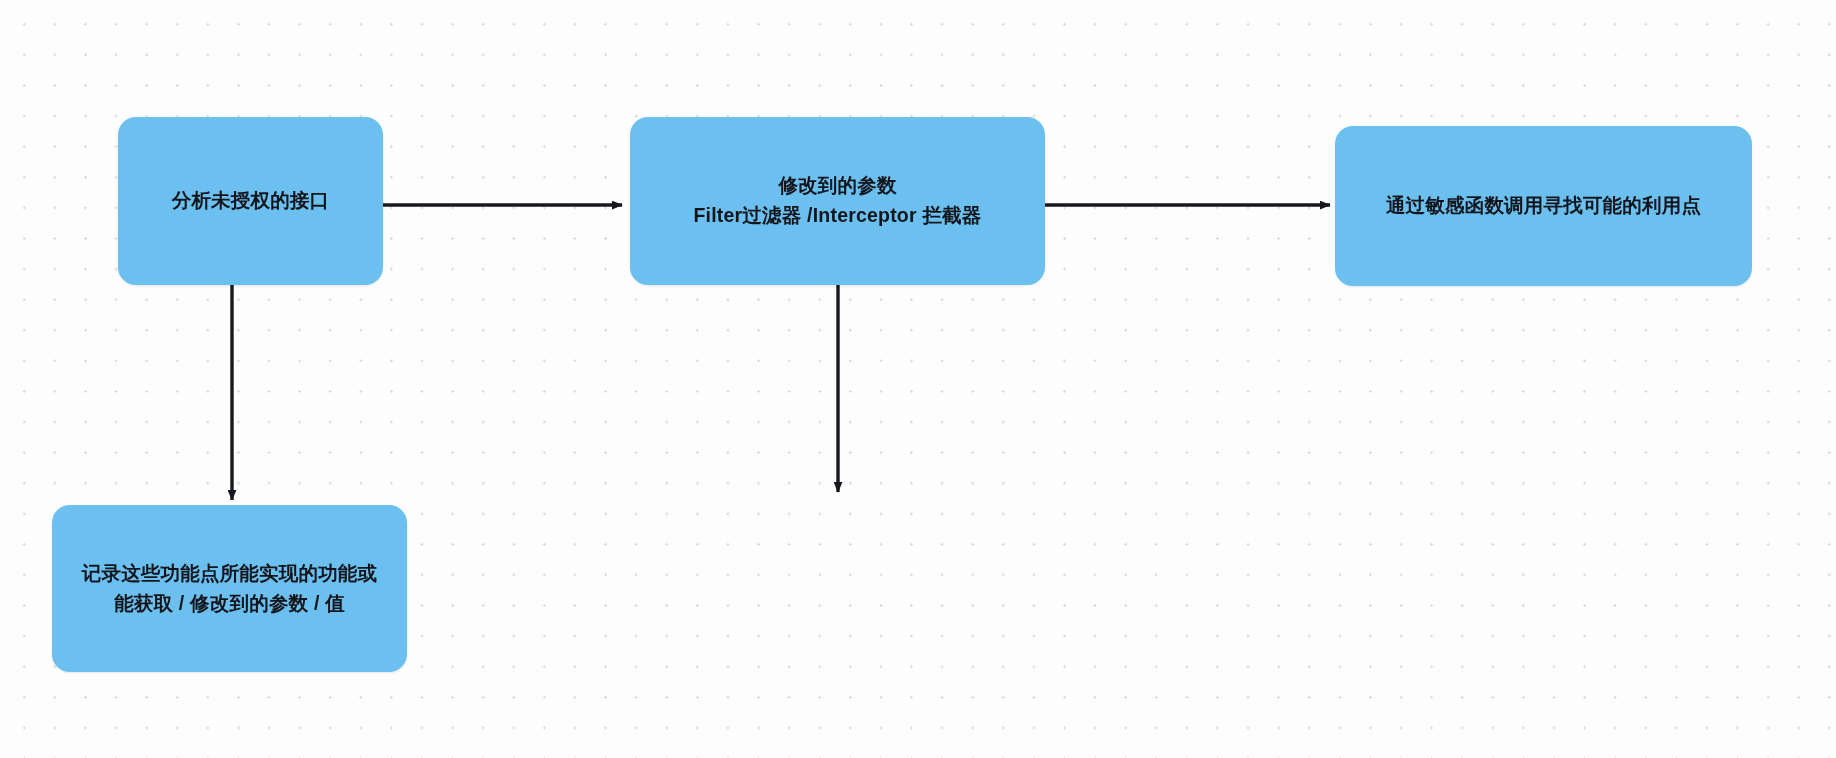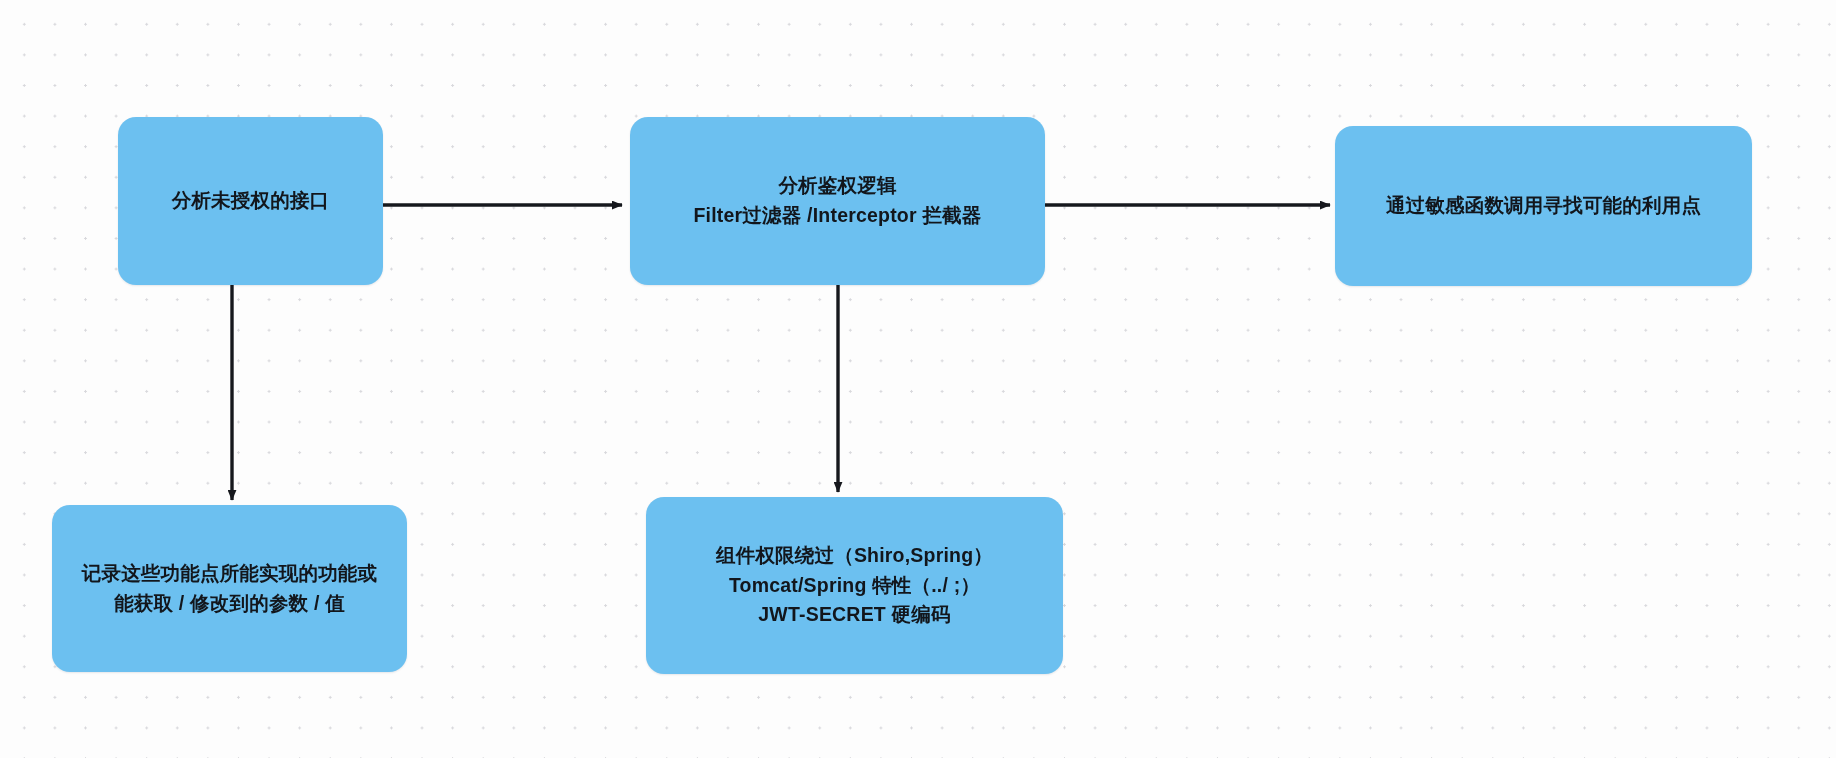--- a/index.html
+++ b/index.html
@@ -76,32 +76,27 @@
     <g>
       <line x1="838" y1="270" x2="838" y2="492" stroke="#16181d" stroke-width="3.4" marker-end="url(#arrowhead)"></line>
     </g>
   </svg>
 
   <div class="node" id="node-0" style="left: 118px; top: 117px; width: 265px; height: 168px; background: rgb(108, 192, 240); text-align: center;">
     <span class="label">分析未授权的接口</span>
   </div>
 
   <div class="node" id="node-1" style="left: 630px; top: 117px; width: 415px; height: 168px; background: rgb(108, 192, 240);">
-    <span class="label">分析鉴权逻辑
+    <span class="label">修改到的参数
 Filter过滤器 /Interceptor 拦截器</span>
   </div>
 
   <div class="node" id="node-2" style="left: 1335px; top: 126px; width: 417px; height: 160px; background: rgb(108, 192, 240);">
     <span class="label">通过敏感函数调用寻找可能的利用点</span>
   </div>
 
   <div class="node" id="node-3" style="left: 52px; top: 505px; width: 355px; height: 167px; background: rgb(108, 192, 240);">
     <span class="label">记录这些功能点所能实现的功能或
 能获取 / 修改到的参数 / 值</span>
   </div>
 
-  <div class="node" id="node-4" style="left: 646px; top: 497px; width: 417px; height: 177px; background: rgb(108, 192, 240);">
-    <span class="label">组件权限绕过（Shiro,Spring）
-Tomcat/Spring 特性（../ ;）
-JWT-SECRET 硬编码</span>
-  </div>
 
 </div>
 
 </body></html>

